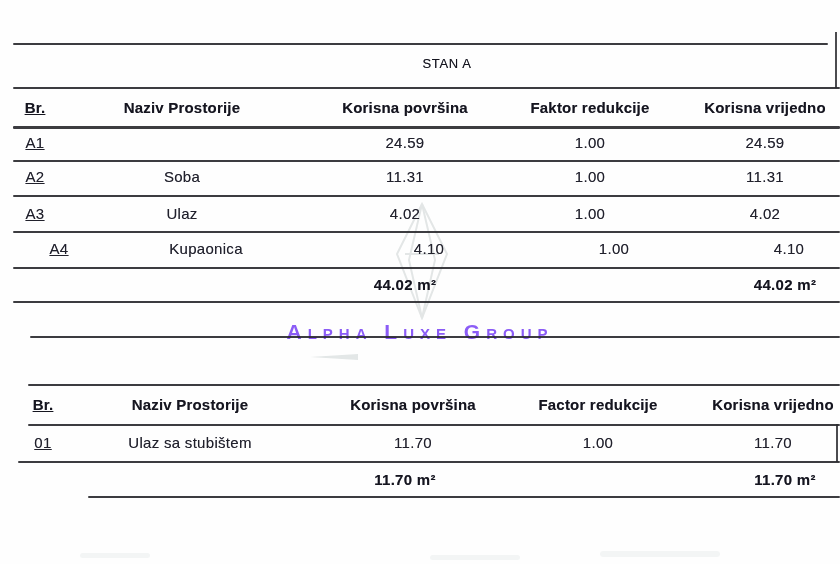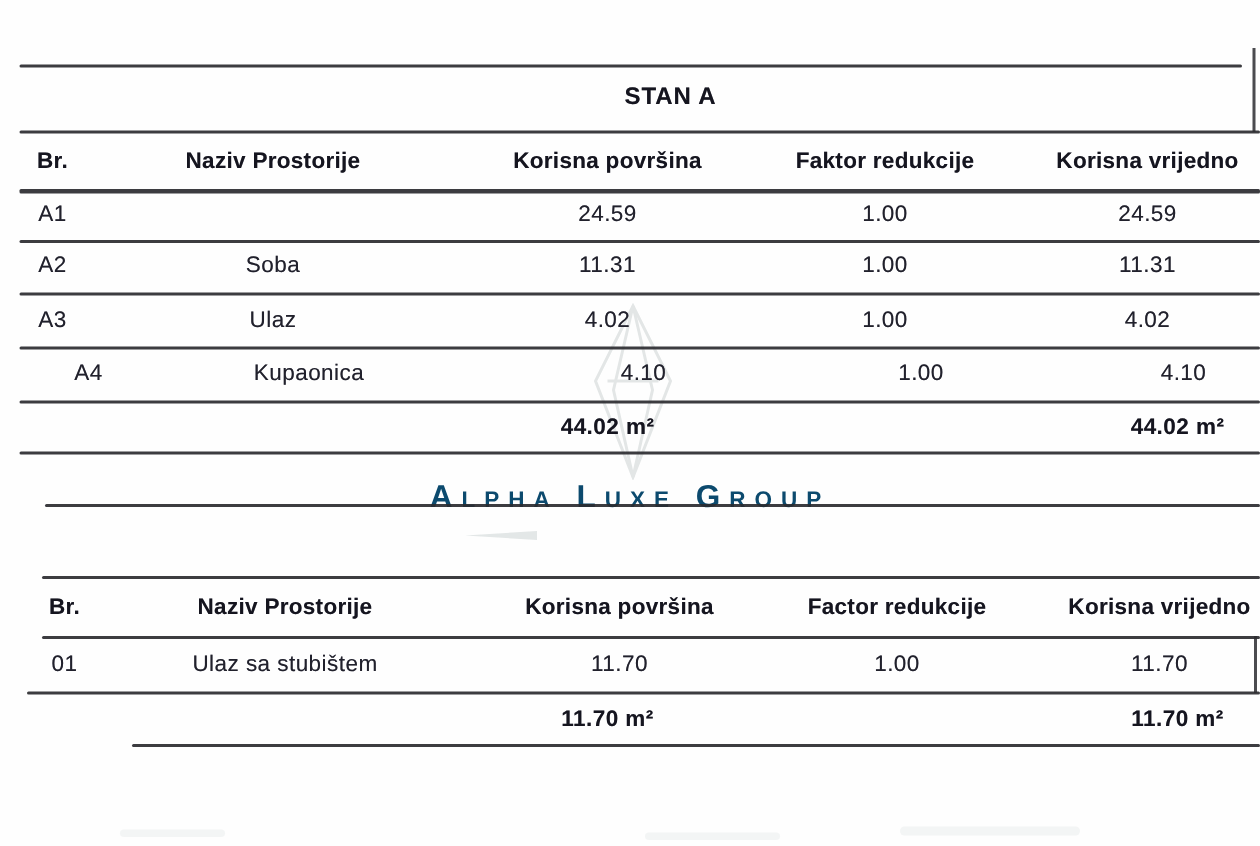--- a/index.html
+++ b/index.html
@@ -8,42 +8,42 @@
     overflow:hidden;margin:0 auto;
     font-family:"Liberation Sans","DejaVu Sans",sans-serif;
     color:#20202a;
   }
   
   .rule{position:absolute;background:#2b2b30;height:2px;border-radius:1px;opacity:.92;}
   .rule.thick{height:3px;}
   .vrule{position:absolute;background:#2b2b30;width:2px;opacity:.85;}
   
   .sec-title{
-    position:absolute;font-weight:bold;font-size:16px;letter-spacing:.6px;
+    position:absolute;font-weight:normal;font-size:13px;letter-spacing:.6px;
     color:#15151f;text-align:center;
     text-shadow:0 0 .4px rgba(20,20,35,.55);
   }
   
   .trow{position:absolute;left:0;width:840px;height:20px;font-size:15px;}
   .trow.t2{left:8px;}
   .cell{position:absolute;top:0;text-align:center;white-space:nowrap;
         text-shadow:0 0 .4px rgba(25,25,45,.45);letter-spacing:.3px;color:#21212c;}
   .th .cell{font-weight:bold;font-size:15px;color:#15151f;letter-spacing:.2px;}
   .bold{font-weight:bold;color:#15151f;}
-  .c1{left:8px;width:54px;}
+  .c1{left:8px;width:54px;text-decoration:underline;}
   .c2{left:62px;width:240px;}
   .c3{left:302px;width:206px;}
   .c4{left:508px;width:164px;}
   .c5{left:672px;width:186px;}
   .c5t{left:700px;width:170px;}
   
   .wm-text{
     position:absolute;left:270px;top:320px;width:300px;text-align:center;
     font-variant:small-caps;font-size:21px;font-weight:600;letter-spacing:6px;
-    color:#0c4a6e;white-space:nowrap;
+    color:#8b5cf6;white-space:nowrap;
   }
   .wm-text2{
     position:absolute;left:345px;top:353px;width:150px;text-align:center;
     font-variant:small-caps;font-size:12px;font-weight:600;letter-spacing:6px;
     color:#dde2e2;white-space:nowrap;
   }
   .wm-diamond{position:absolute;left:391px;top:202px;opacity:.55;}
   .wm-swoosh{
     position:absolute;left:310px;top:354px;width:48px;height:6px;background:#e3e7e7;
     clip-path:polygon(0 50%,100% 0,100% 100%);

